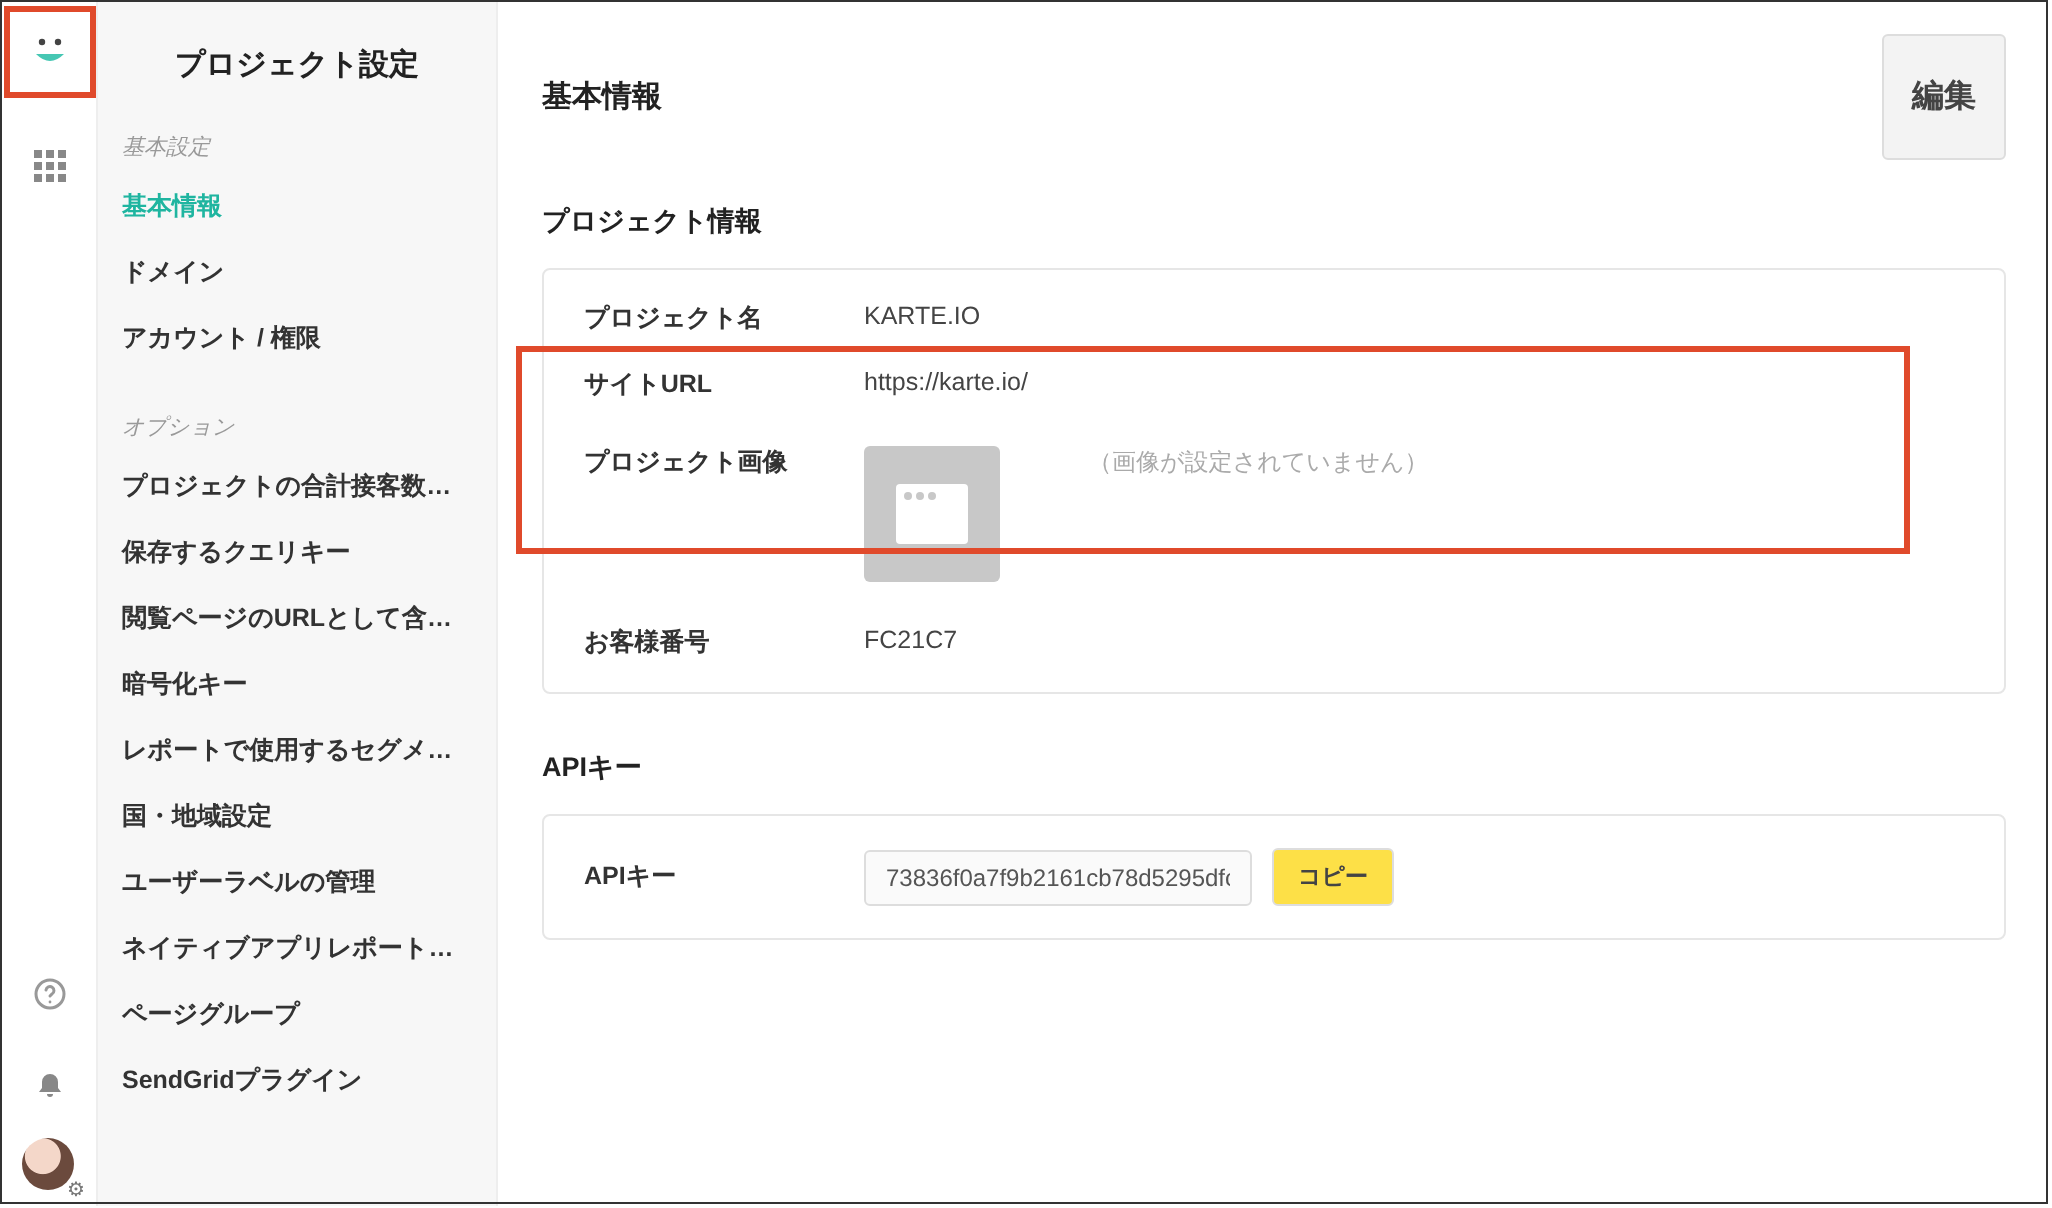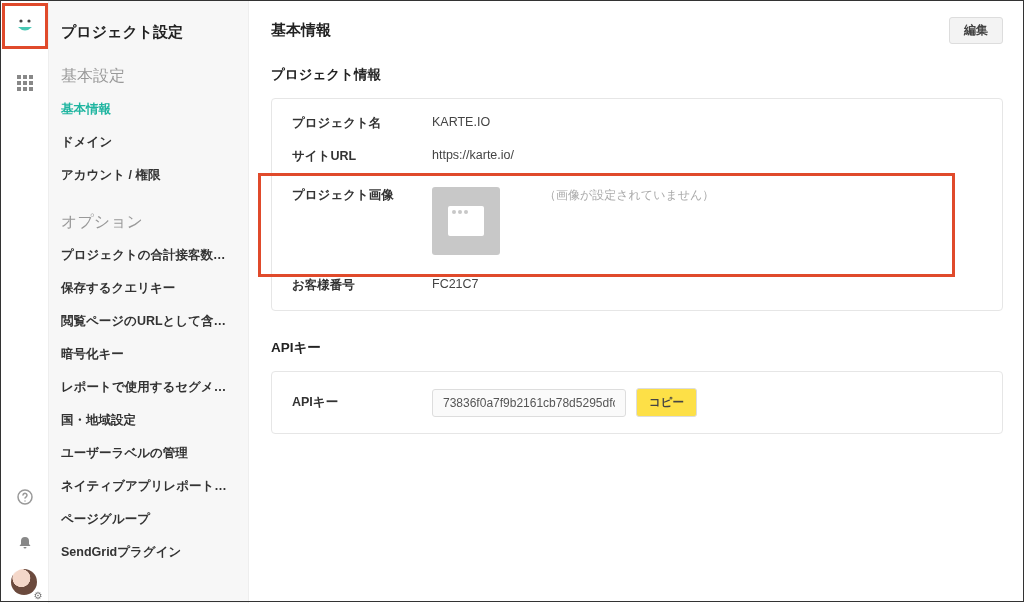--- a/index.html
+++ b/index.html
@@ -88,25 +88,27 @@
     background: #f7f7f7;
     border-right: 1px solid #eee;
     padding: 8px 0 0 0;
     overflow: hidden;
   }
   .sidebar-title {
     font-size: 15px;
     font-weight: 600;
     padding: 14px 12px 18px 12px;
     color: #222;
+    text-align: center;
   }
   .sidebar-group-label {
-    font-size: 16px;
+    font-size: 11px;
     color: #999;
     padding: 6px 12px;
+    font-style: italic;
   }
   .sidebar-item {
     display: block;
     padding: 8px 12px 8px 12px;
     font-size: 12.5px;
     font-weight: 600;
     color: #333;
     cursor: pointer;
     white-space: nowrap;
     overflow: hidden;
@@ -129,22 +131,22 @@
   }
   .main-title {
     font-size: 15px;
     font-weight: 600;
     color: #222;
   }
   .edit-btn {
     background: #f3f3f3;
     border: 1px solid #ddd;
     border-radius: 3px;
-    padding: 4px 14px;
-    font-size: 12px;
+    padding: 20px 14px;
+    font-size: 16px;
     font-weight: 600;
     cursor: pointer;
     color: #444;
   }
   .section {
     padding: 10px 22px 0 22px;
   }
   .section-title {
     font-size: 13.5px;
     font-weight: 600;

